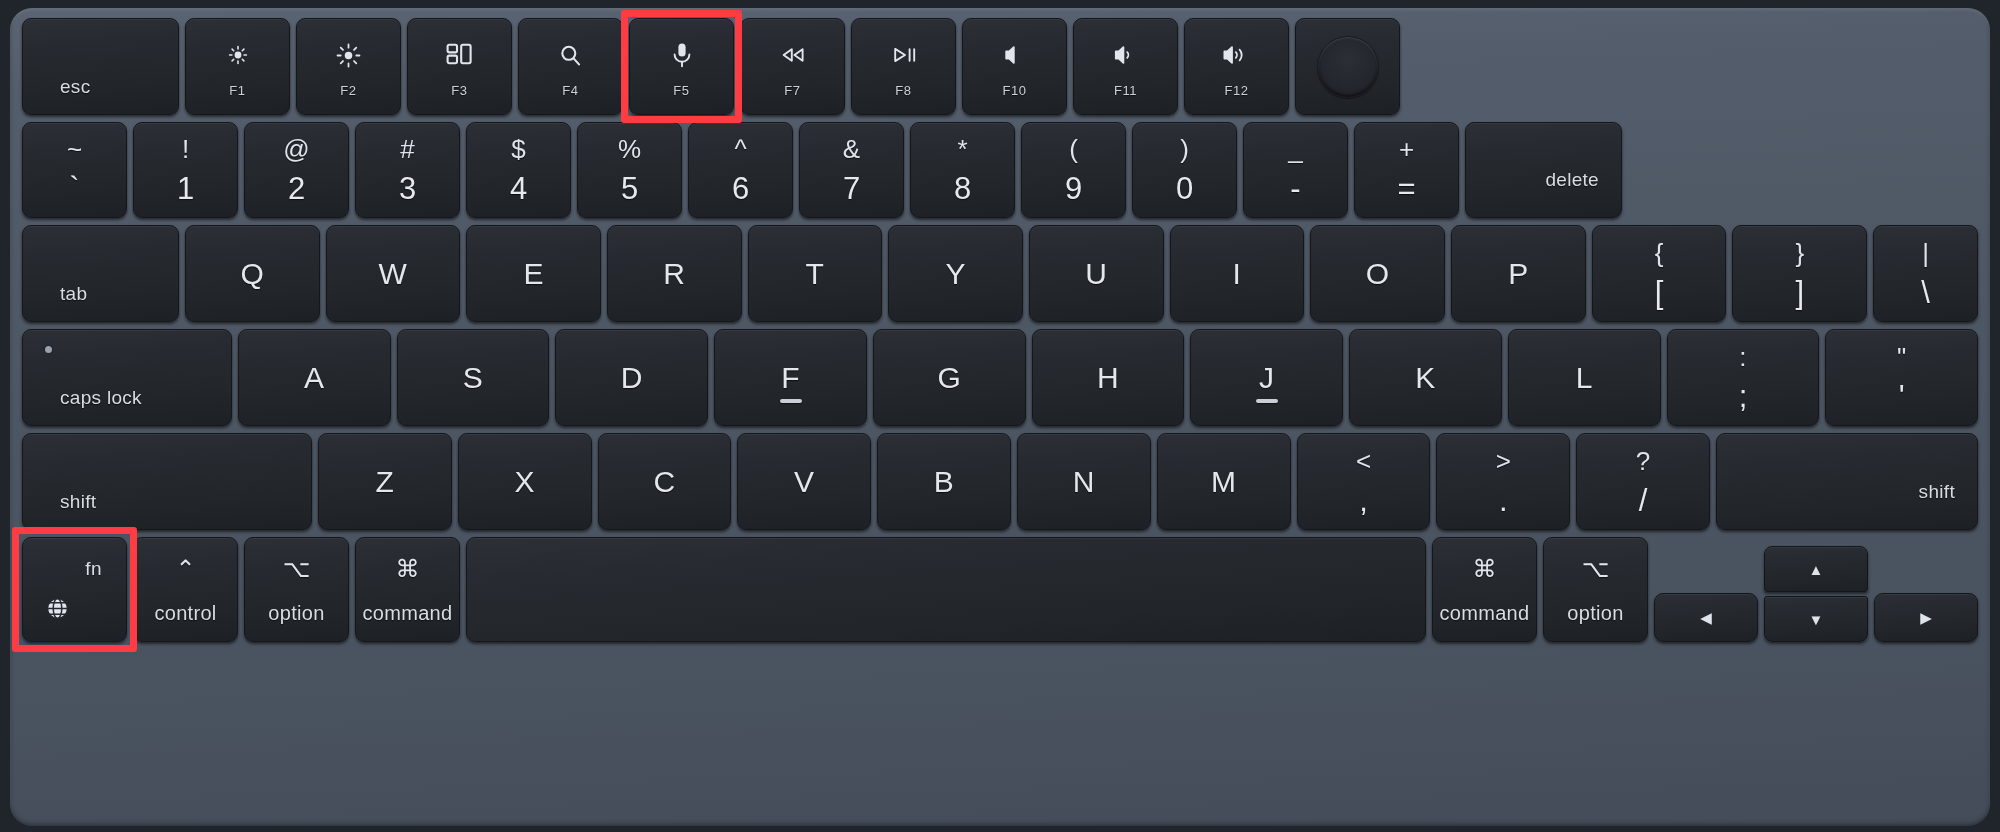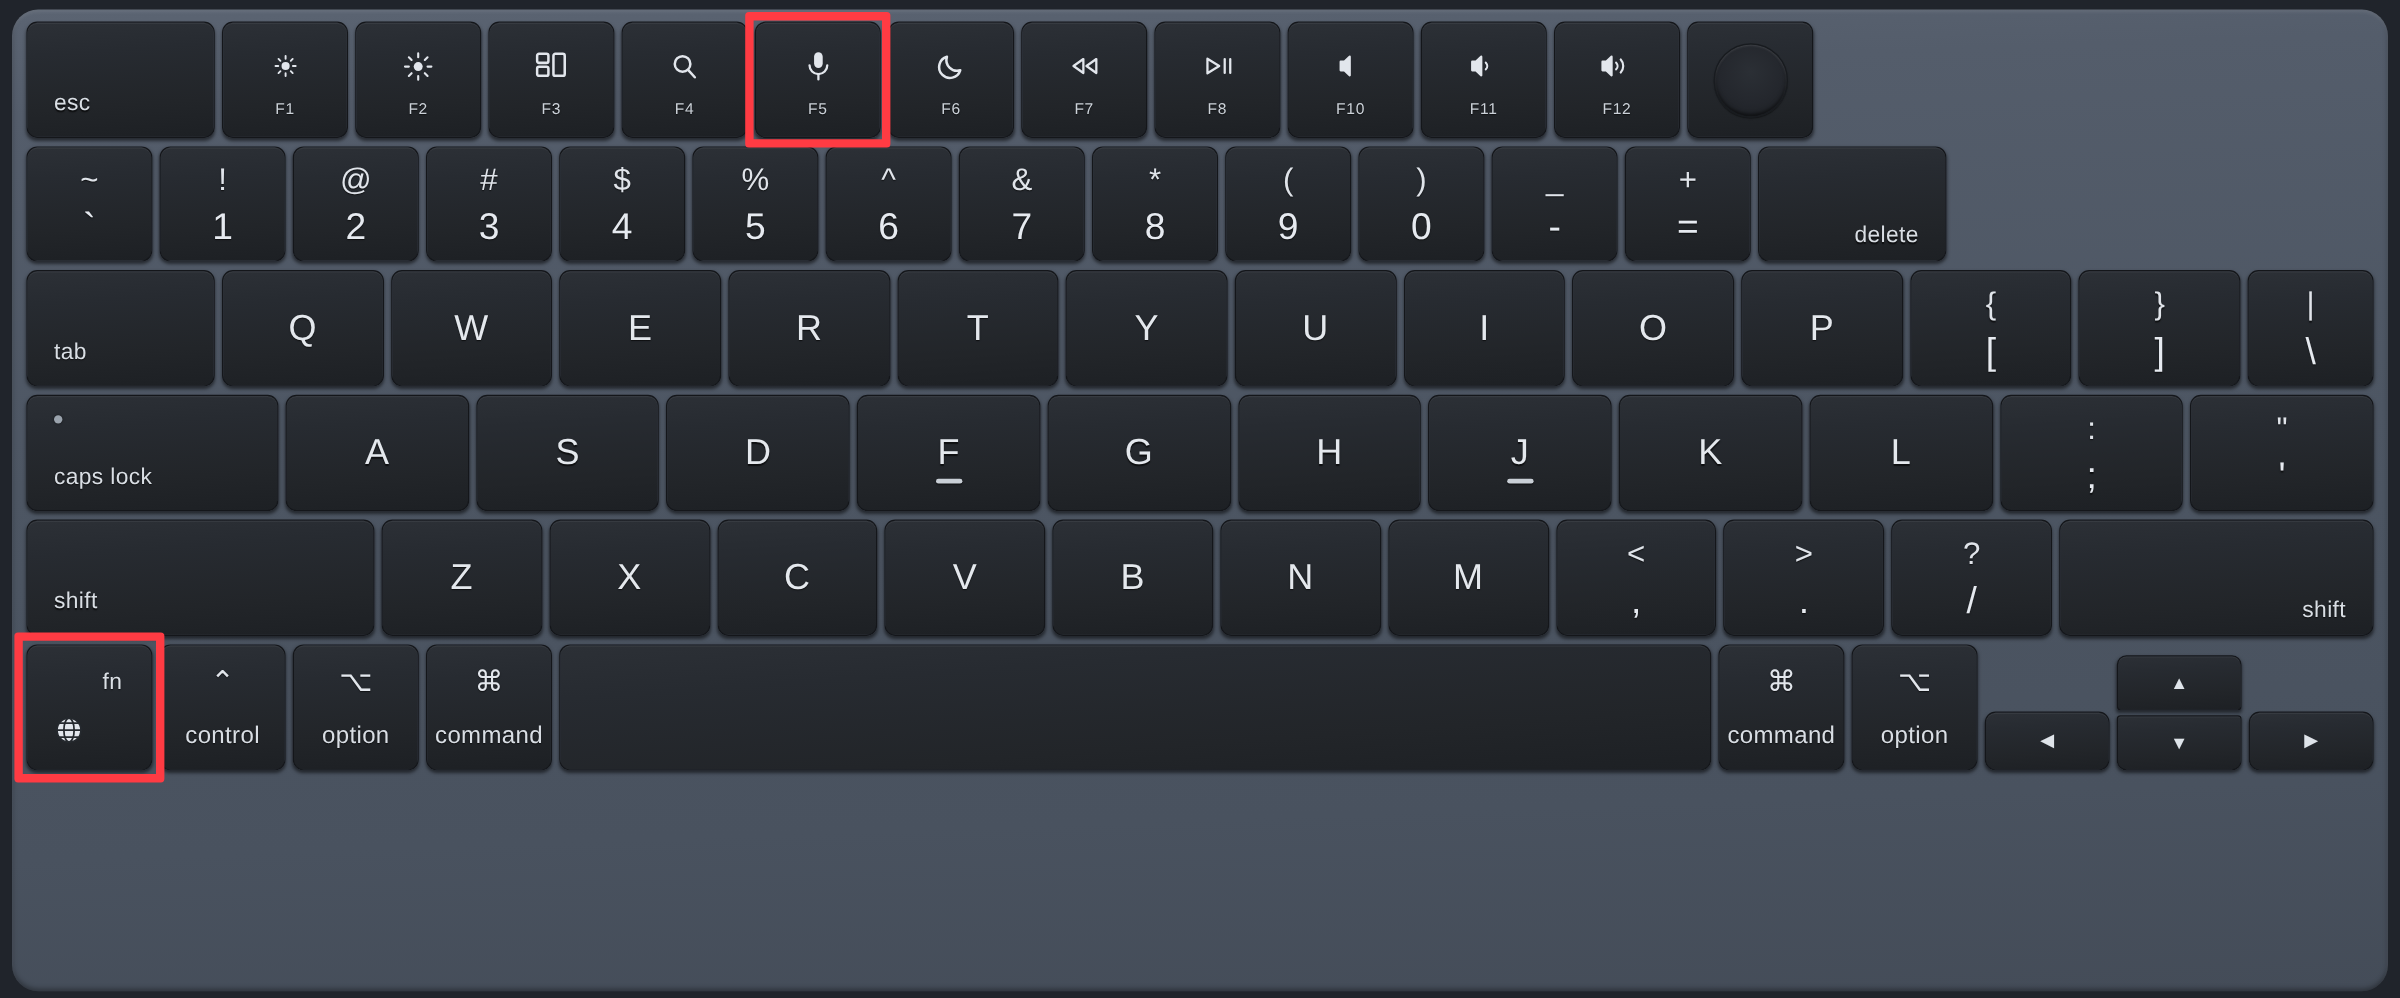--- a/index.html
+++ b/index.html
@@ -121,22 +121,22 @@
     position: absolute;
     bottom: 16px; left: 0; right: 0;
     text-align: center;
     font-size: 13px;
     color: #ccd2d9;
     letter-spacing: 0.6px;
     text-shadow: 0 1px 1px rgba(0,0,0,0.6);
   }
 
   
-  .key.txt-bl { align-items: flex-start; justify-content: flex-end; padding: 0 0 18px 22px; text-align: center; }
-  .key.txt-br { align-items: flex-end;   justify-content: flex-end; padding: 0 22px 11px 0; }
+  .key.txt-bl { align-items: flex-start; justify-content: flex-end; padding: 0 0 18px 37px; text-align: center; }
+  .key.txt-br { align-items: flex-end;   justify-content: flex-end; padding: 0 22px 28px 0; }
   .key.txt-bl .sub, .key.txt-br .sub { font-size: 19px; color: #d9dee4; letter-spacing: .3px; }
 
   
   .key.mod {
     justify-content: flex-start;
     padding-top: 16px;
   }
   .key.mod .modsym {
     font-size: 24px; line-height: 1; color: #e2e6ec;
     text-shadow: 0 1px 1px rgba(0,0,0,0.6);
@@ -300,28 +300,20 @@
           <span class="ficon">
             <svg width="22" height="27" viewBox="0 0 22 27" fill="none" stroke="#e2e6ec" stroke-width="1.9" stroke-linecap="round">
               <rect x="7.4" y="1.6" width="7.2" height="13" rx="3.6" fill="#e2e6ec" stroke="none"></rect>
               <path d="M3.6 12.4a7.4 7.4 0 0 0 14.8 0"></path>
               <path d="M11 19.8v4.4"></path>
             </svg>
           </span>
           <span class="flabel">F5</span>
         </div>
 
-        <div class="key fkey w-f">
-          <span class="ficon">
-            <svg width="25" height="25" viewBox="0 0 25 25" fill="none" stroke="#e2e6ec" stroke-width="2.1" stroke-linecap="round" stroke-linejoin="round">
-              <path d="M20.2 15.6A9 9 0 0 1 9.1 4.3a9 9 0 1 0 11.1 11.3z"></path>
-            </svg>
-          </span>
-          <span class="flabel">F6</span>
-        </div>
 
         <div class="key fkey w-f">
           <span class="ficon">
             <svg width="30" height="20" viewBox="0 0 30 20" fill="none" stroke="#e2e6ec" stroke-width="1.9" stroke-linejoin="round">
               <path d="M13.8 4.2L5.6 10l8.2 5.8z"></path>
               <path d="M24.6 4.2L16.4 10l8.2 5.8z"></path>
             </svg>
           </span>
           <span class="flabel">F7</span>
         </div>

